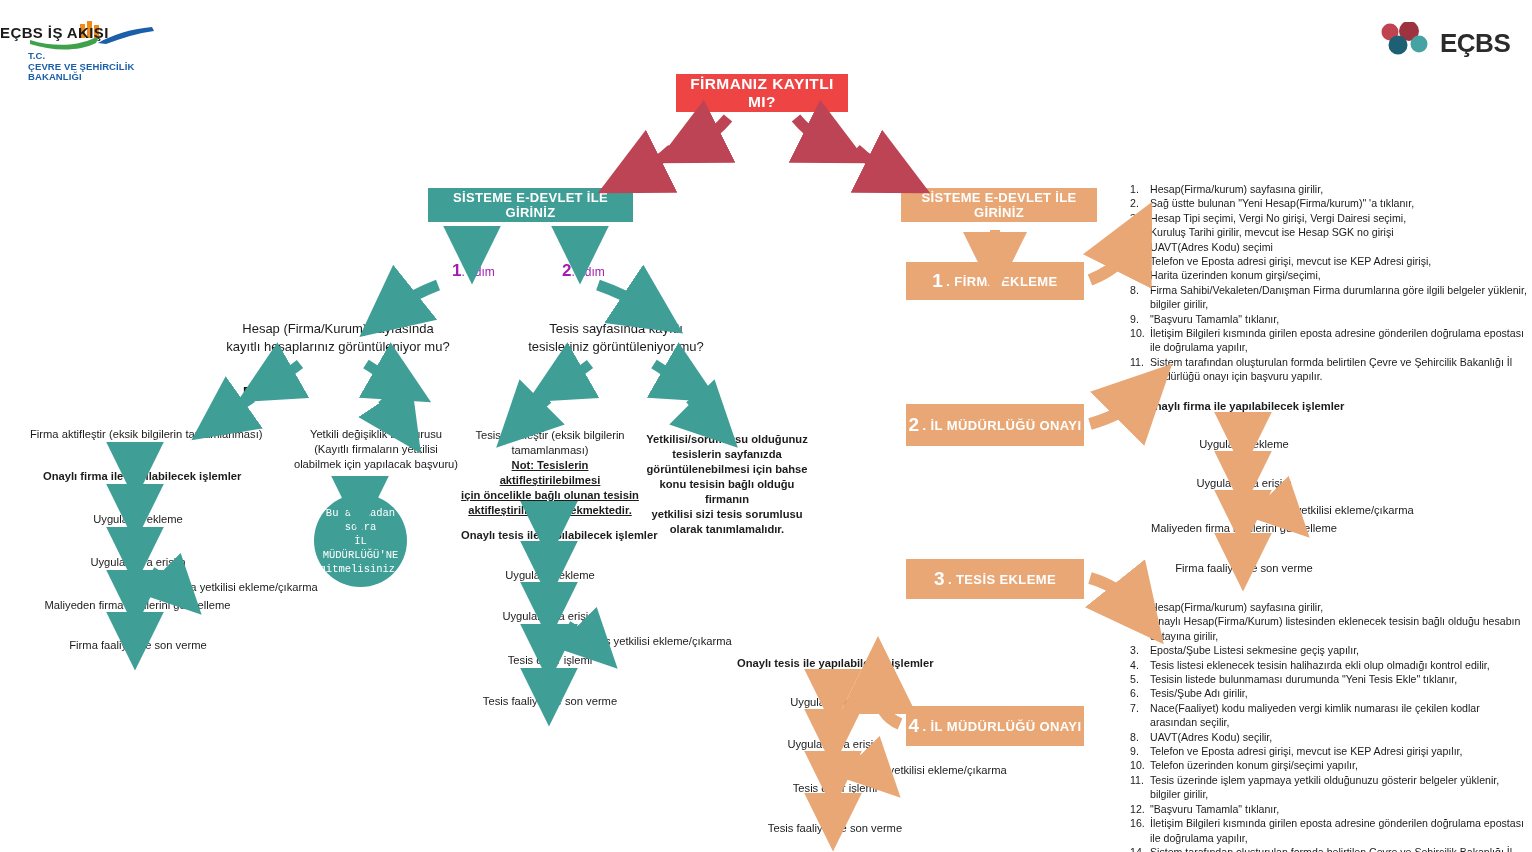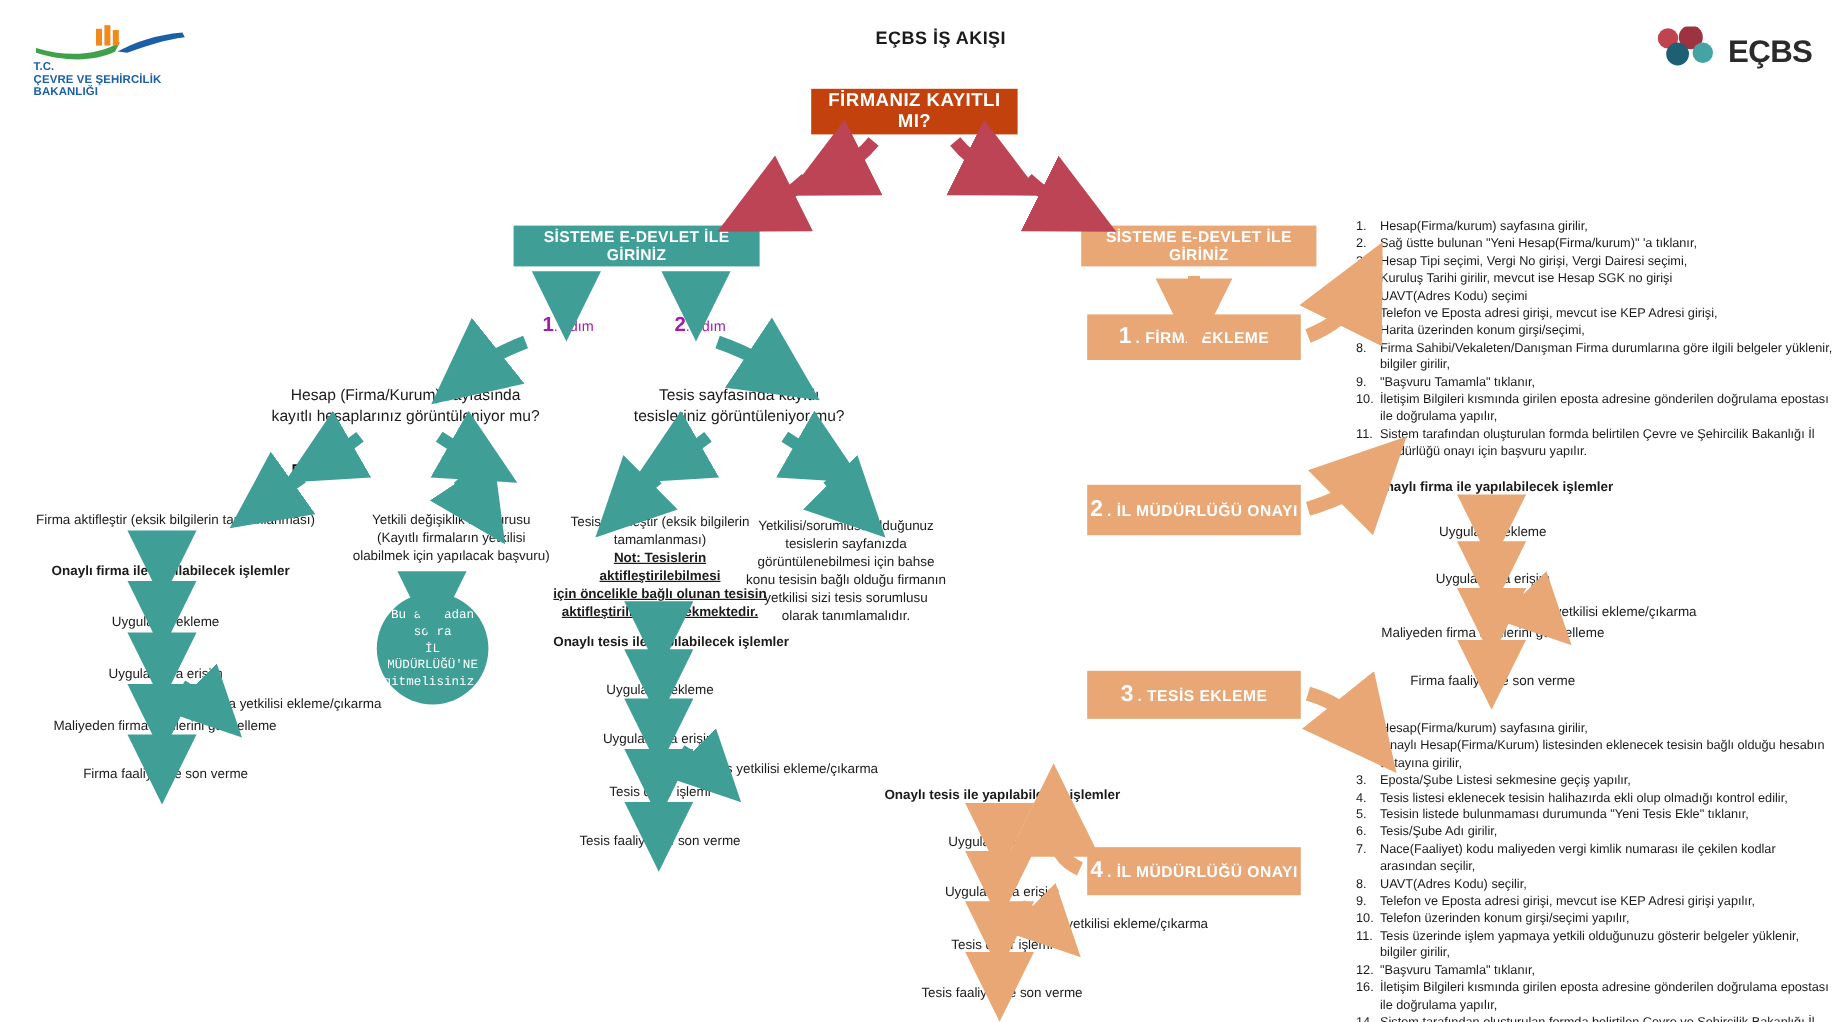--- a/index.html
+++ b/index.html
@@ -41,41 +41,40 @@
     font-weight: bold;
     letter-spacing: -0.5px;
     color: #2b2b2b;
     font-family: "Liberation Sans", sans-serif;
   }
 
   
   .page-title {
     position: absolute;
     left: 0; right: 0; top: 24px;
-    text-align: center;
+    text-align: left;
     font-size: 15px;
     font-weight: bold;
     letter-spacing: 0.4px;
     color: #1b1b1b;
-    padding-left: 36px;
   }
 
   
   .box {
     position: absolute;
     display: flex;
     align-items: center;
     justify-content: center;
     color: #ffffff;
     font-weight: bold;
     text-align: center;
     box-sizing: border-box;
   }
   .box-red {
-    background: #c2410c;
+    background: #ef4444;
     font-size: 15.5px;
     letter-spacing: 0.4px;
   }
   .box-teal {
     background: #3f9e96;
     font-size: 13px;
     letter-spacing: 0.3px;
   }
   .box-orange {
     background: #e8a775;
@@ -250,21 +249,21 @@
   <div class="node-text bold wrap" style="left:460px; top:458px; width:180px; white-space:pre-line;text-decoration:underline;">Not: Tesislerin aktifleştirilebilmesi
 için öncelikle bağlı olunan tesisin
 aktifleştirilmesi gerekmektedir.</div>
   <div class="node-text bold" style="left:461px; top:528px; width:178px;">Onaylı tesis ile yapılabilecek işlemler</div>
   <div class="node-text" style="left:466px; top:568px; width:168px;">Uygulama ekleme</div>
   <div class="node-text" style="left:466px; top:609px; width:168px;">Uygulamaya erişim</div>
   <div class="node-text" style="left:585px; top:634px; width:190px; text-align:left;">Tesis yetkilisi ekleme/çıkarma</div>
   <div class="node-text" style="left:466px; top:653px; width:168px;">Tesis devir işlemi</div>
   <div class="node-text" style="left:456px; top:694px; width:188px;">Tesis faaliyetine son verme</div>
 
-  <div class="node-text wrap" style="left:616px; top:432px; width:178px; white-space:pre-line;">Yetkilisi/sorumlusu olduğunuz
+  <div class="node-text wrap" style="left:638px; top:432px; width:178px; white-space:pre-line;font-weight:bold;">Yetkilisi/sorumlusu olduğunuz
 tesislerin sayfanızda
 görüntülenebilmesi için bahse
 konu tesisin bağlı olduğu firmanın
 yetkilisi sizi tesis sorumlusu
 olarak tanımlamalıdır.</div>
 
   <div class="box box-orange" style="left:901px; top:188px; width:196px; height:34px;">SİSTEME E-DEVLET İLE GİRİNİZ</div>
 
   <div class="box step-box" style="left:906px; top:262px; width:178px; height:38px;">
     <span class="num">1</span>

